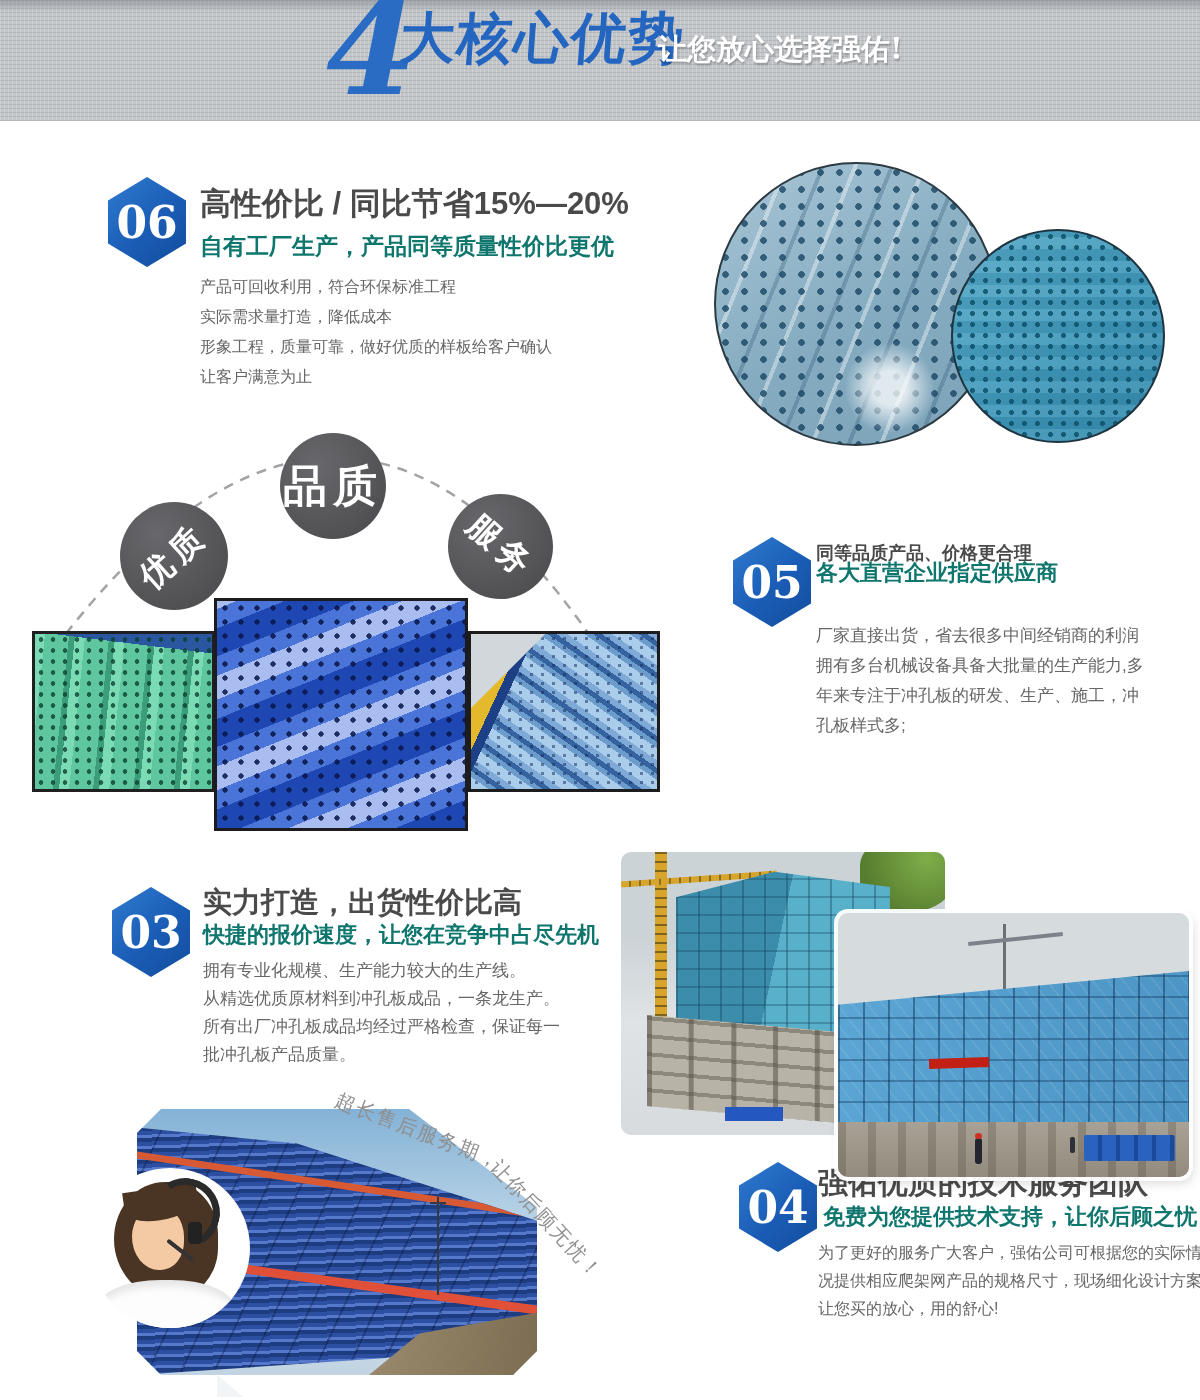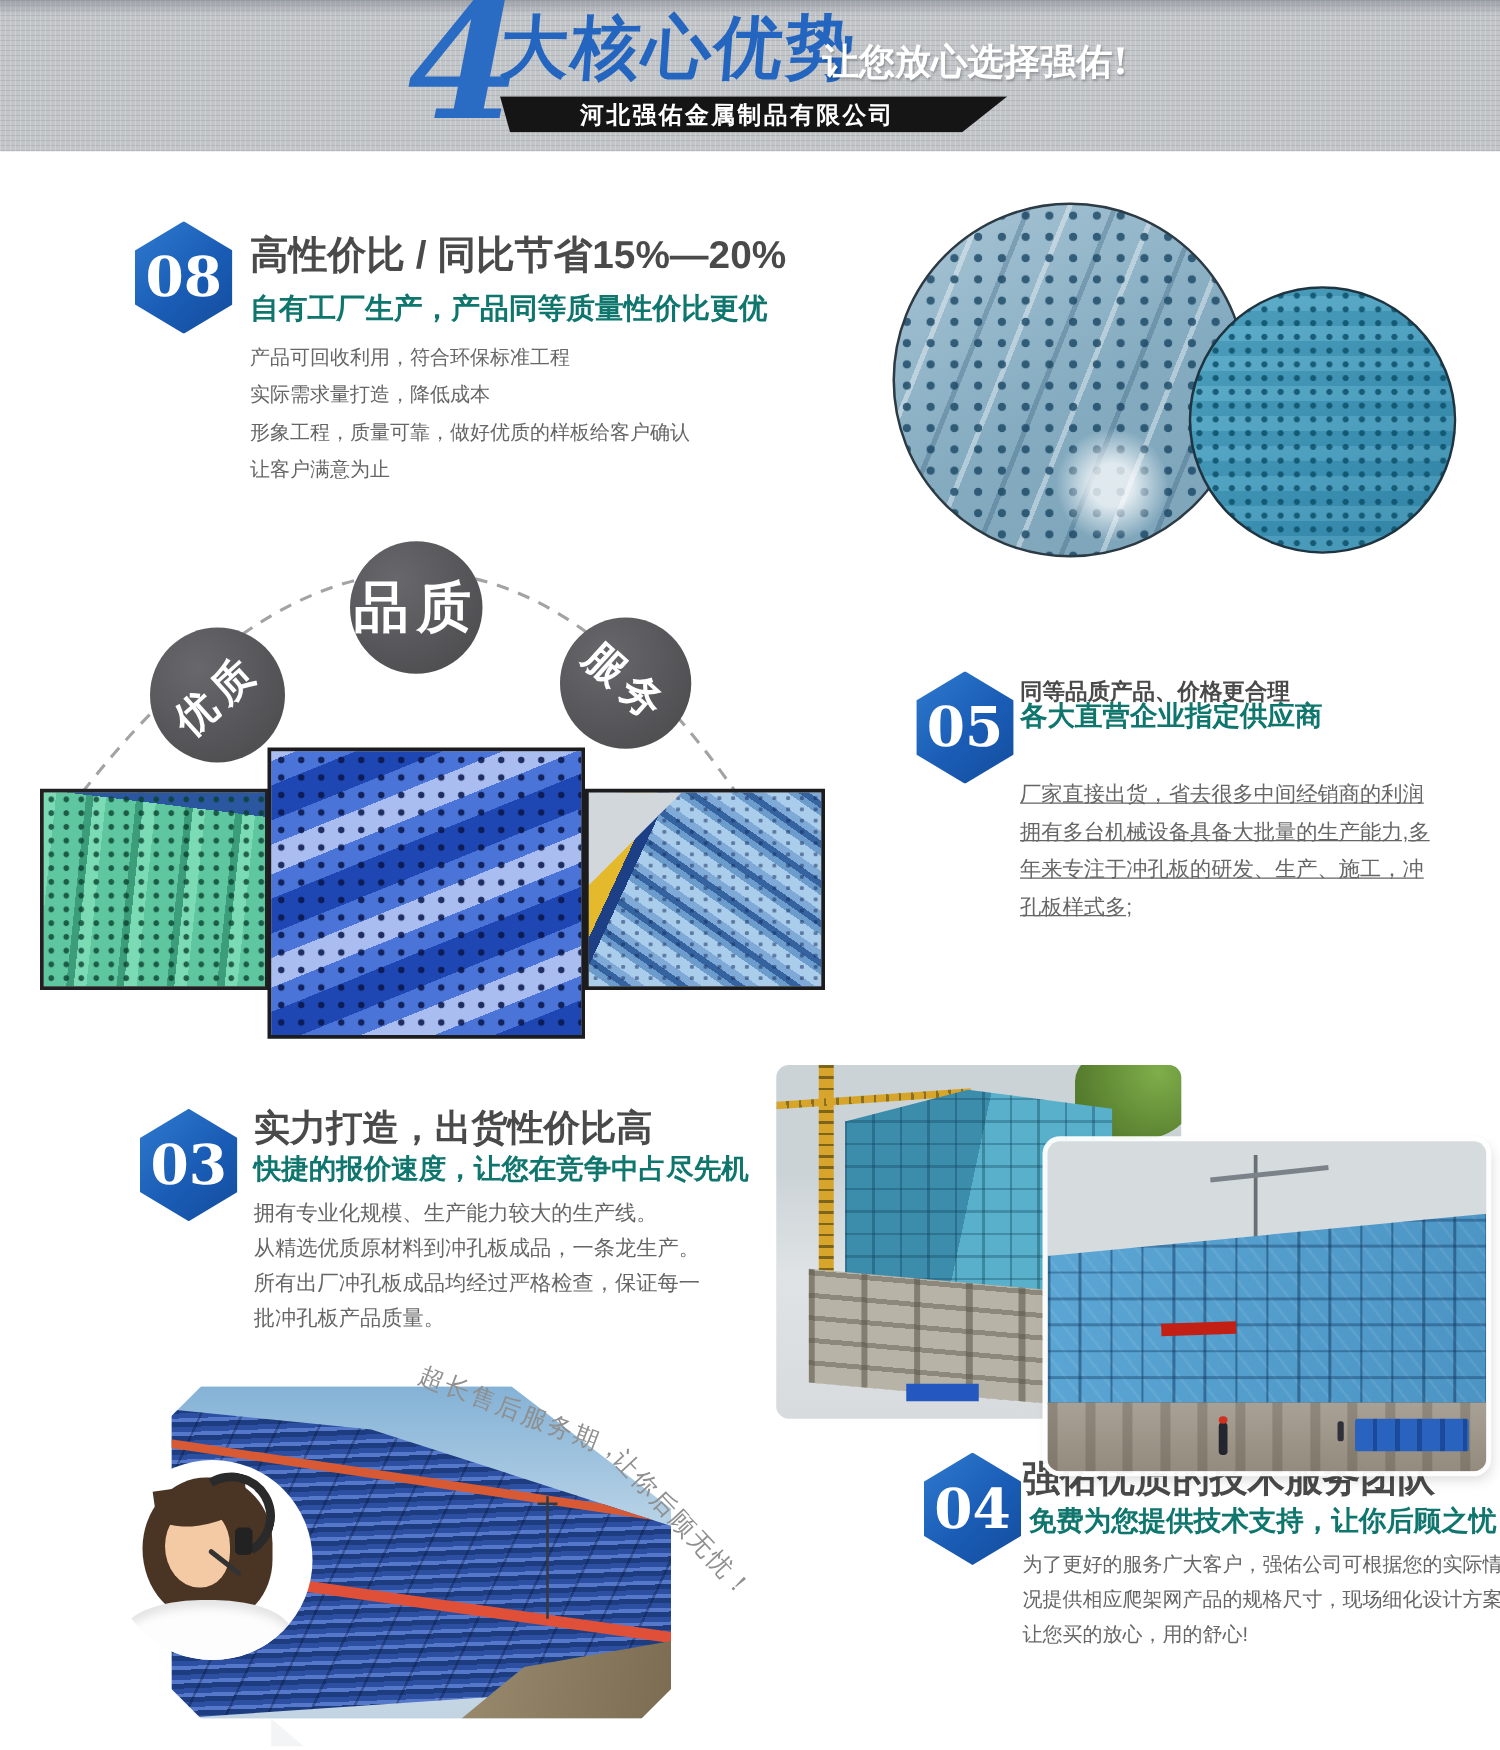--- a/index.html
+++ b/index.html
@@ -38,21 +38,21 @@
   .sans{font-family:"Liberation Sans",sans-serif;}
 
   .s1-hex{left:108px;top:177px;}
   .s1-title{left:200px;top:183px;font-size:31px;}
   .s1-sub{left:200px;top:231px;font-size:23px;}
   .s1-body{left:200px;top:272px;font-size:16px;line-height:30px;}
 
   .s2-hex{left:733px;top:537px;}
   .s2-title{left:816px;top:541px;font-size:18px;}
   .s2-sub{left:816px;top:558px;font-size:22px;}
-  .s2-body{left:816px;top:621px;font-size:17px;line-height:30px;text-decoration:underline;}
+  .s2-body{left:816px;top:621px;font-size:17px;line-height:30px;}
 
   .s3-hex{left:112px;top:887px;}
   .s3-title{left:203px;top:883px;font-size:29px;}
   .s3-sub{left:203px;top:920px;font-size:22px;}
   .s3-body{left:203px;top:957px;font-size:17px;line-height:28px;}
 
   .s4-hex{left:739px;top:1162px;}
   .s4-title{left:818px;top:1163px;font-size:30px;}
   .s4-sub{left:823px;top:1202px;font-size:22px;}
   .s4-body{left:818px;top:1239px;font-size:16px;line-height:28px;}
@@ -196,27 +196,24 @@
 </style>
 </head>
 <body>
 
 <div class="canvas">
 
   <div class="hero">
     <div class="hero-big4">4</div>
     <div class="hero-title">大核心优势</div>
     <div class="hero-sub">让您放心选择强佑!</div>
-    <div class="hero-ribbon">
-      <span>河北强佑金属制品有限公司</span>
-    </div>
   </div>
 
   <div class="hex s1-hex">
-    <span>08</span>
+    <span>06</span>
   </div>
   <div class="sec-title sans s1-title">高性价比 / 同比节省15%—20%</div>
   <div class="sec-sub s1-sub">自有工厂生产，产品同等质量性价比更优</div>
   <div class="sec-body s1-body">
     <div>产品可回收利用，符合环保标准工程</div>
     <div>实际需求量打造，降低成本</div>
     <div>形象工程，质量可靠，做好优质的样板给客户确认</div>
     <div>让客户满意为止</div>
   </div>
 

